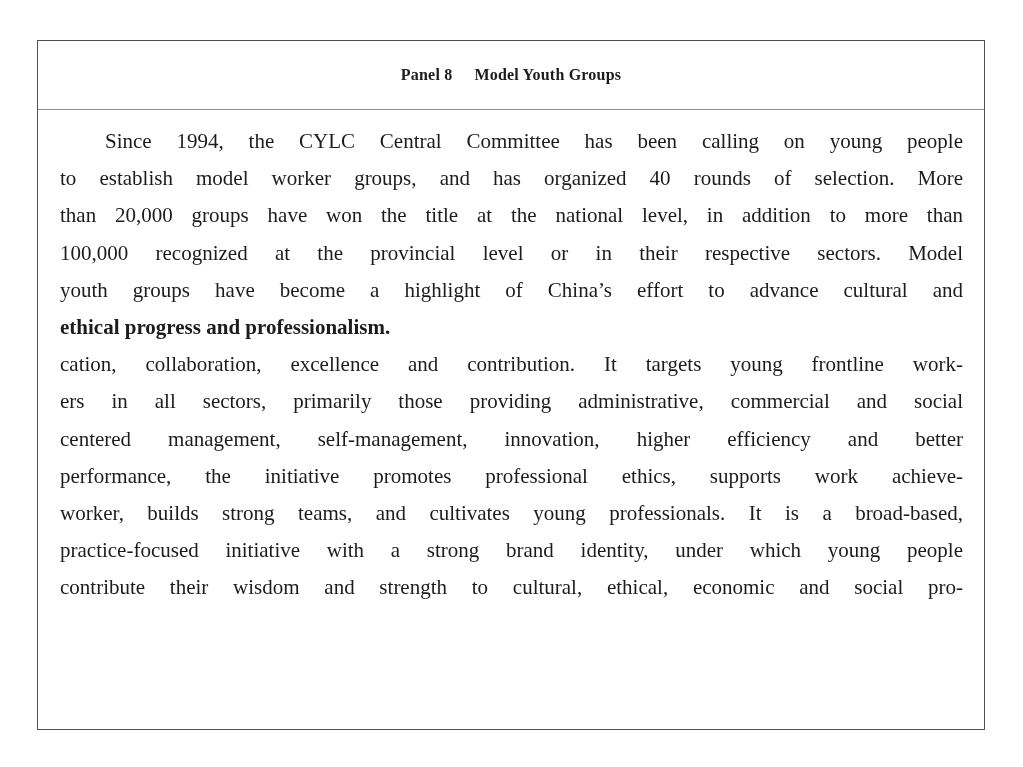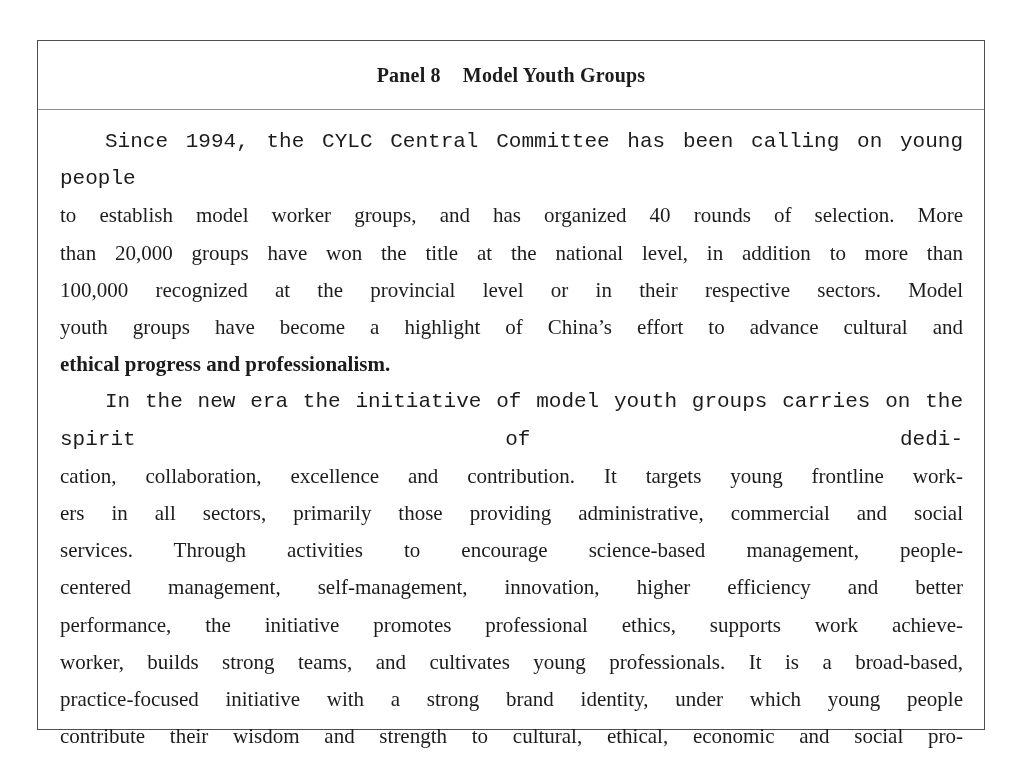--- a/index.html
+++ b/index.html
@@ -27,40 +27,39 @@
   .panel-header {
     height: 69px;
     box-sizing: border-box;
     border-bottom: 1px solid #8f8f8f;
     display: flex;
     align-items: center;
     justify-content: center;
   }
   .panel-title {
     font-weight: bold;
-    font-size: 20px;
+    font-size: 16px;
     letter-spacing: 0.2px;
     white-space: nowrap;
   }
   .panel-title .panel-label {
     margin-right: 22px;
   }
   .panel-body {
     padding: 13px 21px 0 22px;
     font-size: 21px;
     line-height: 37.2px;
   }
   .text-line {
     text-align: justify;
     text-align-last: justify;
     white-space: normal;
   }
   .text-line.first-line {
     text-indent: 45px;
-    font-family: Liberation Mono, monospace;
   }
   .text-line.last-line {
     text-align-last: left;
     font-weight: bold;
   }
 </style>
 </head>
 <body>
 
 <div class="panel-box">
@@ -76,24 +75,22 @@
     <div class="paragraph">
       <div class="text-line first-line">Since 1994, the CYLC Central Committee has been calling on young people</div>
       <div class="text-line">to establish model worker groups, and has organized 40 rounds of selection. More</div>
       <div class="text-line">than 20,000 groups have won the title at the national level, in addition to more than</div>
       <div class="text-line">100,000 recognized at the provincial level or in their respective sectors. Model</div>
       <div class="text-line">youth groups have become a highlight of China’s effort to advance cultural and</div>
       <div class="text-line last-line">ethical progress and professionalism.</div>
     </div>
 
     <div class="paragraph">
-      <div class="text-line first-line">In the new era the initiative of model youth groups carries on the spirit of dedi-</div>
       <div class="text-line">cation, collaboration, excellence and contribution. It targets young frontline work-</div>
       <div class="text-line">ers in all sectors, primarily those providing administrative, commercial and social</div>
-      <div class="text-line">services. Through activities to encourage science-based management, people-</div>
       <div class="text-line">centered management, self-management, innovation, higher efficiency and better</div>
       <div class="text-line">performance, the initiative promotes professional ethics, supports work achieve-</div>
       <div class="text-line">worker, builds strong teams, and cultivates young professionals. It is a broad-based,</div>
       <div class="text-line">practice-focused initiative with a strong brand identity, under which young people</div>
       <div class="text-line">contribute their wisdom and strength to cultural, ethical, economic and social pro-</div>
     </div>
 
   </div>
 </div>
 

